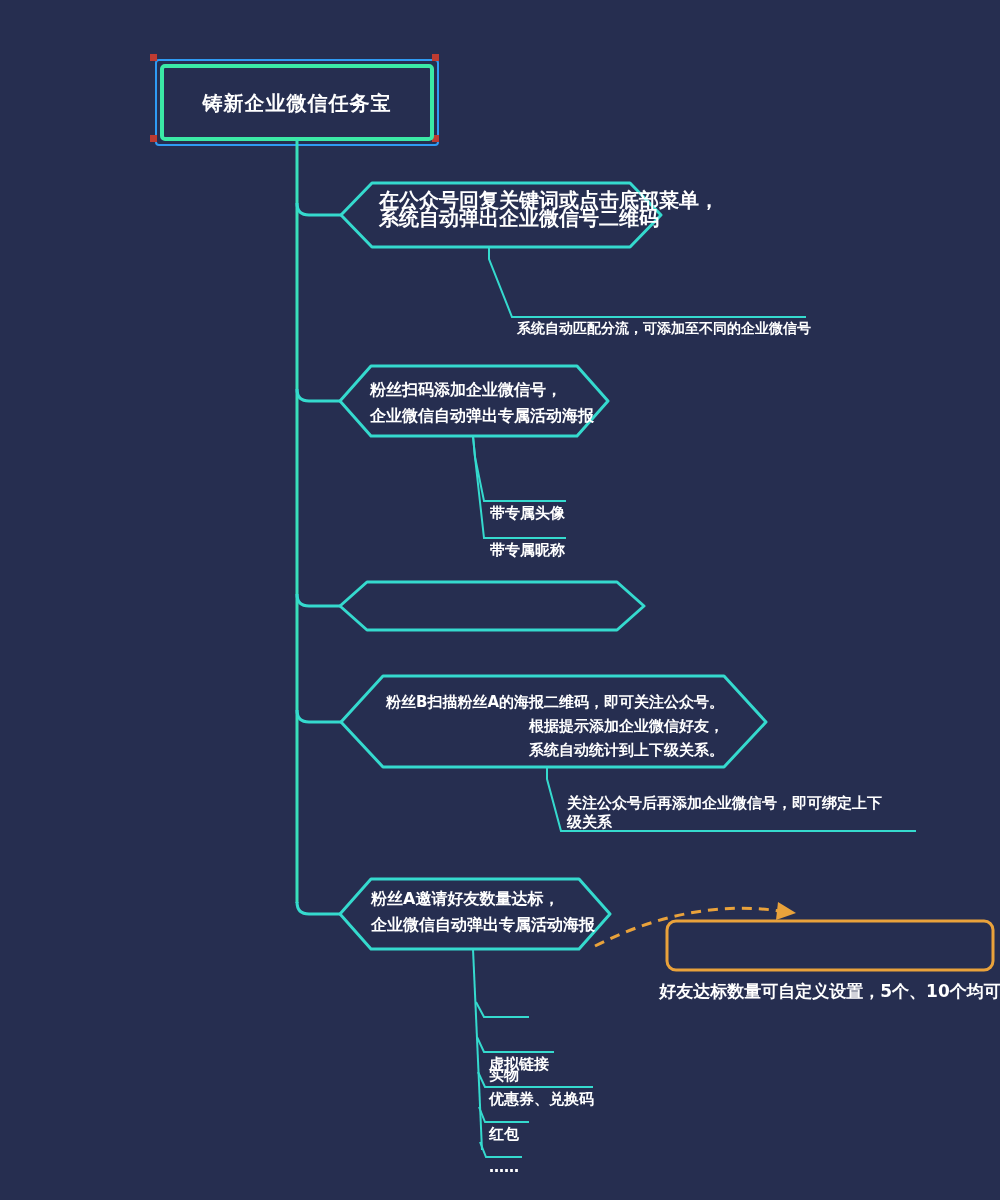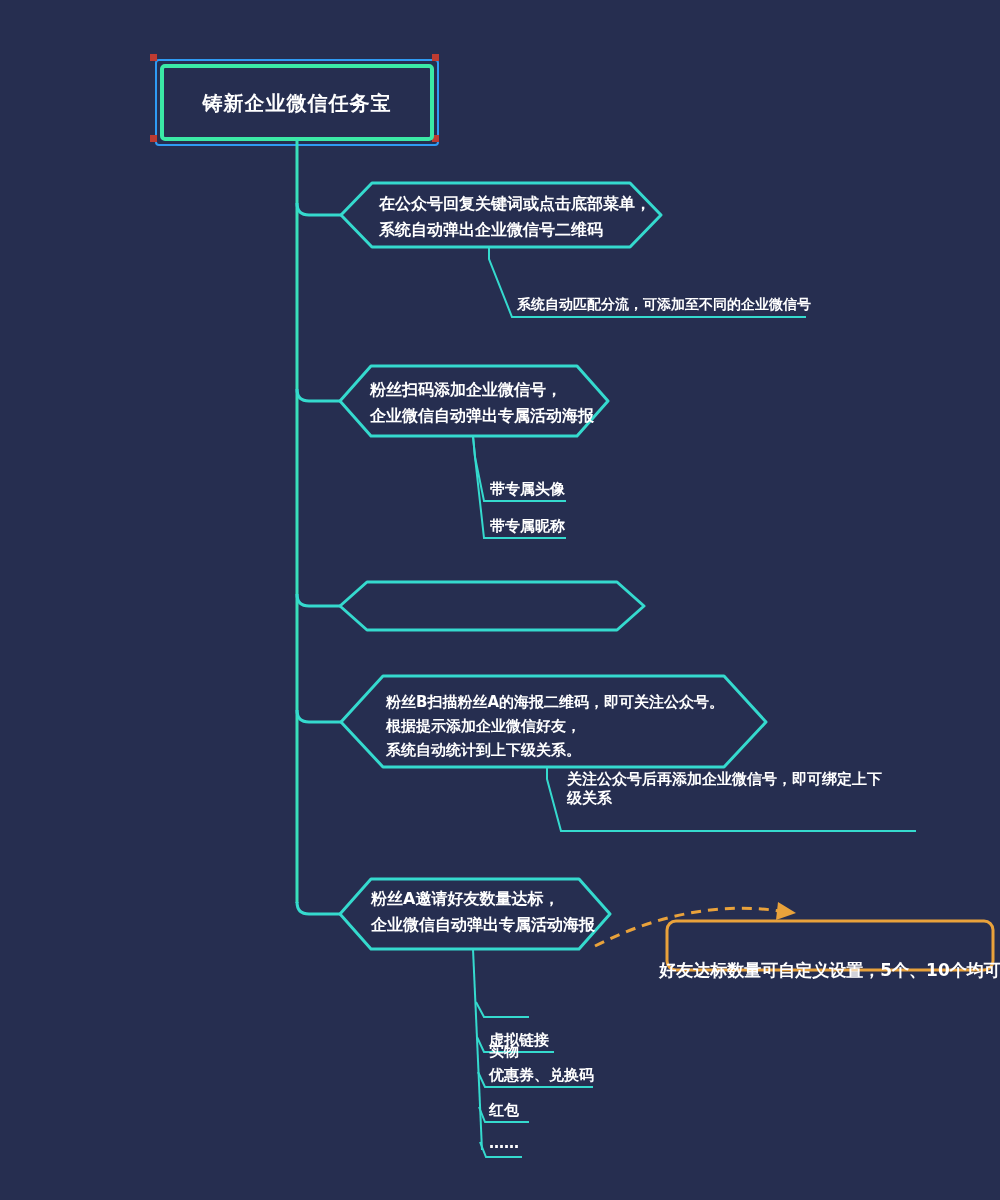--- a/index.html
+++ b/index.html
@@ -18,36 +18,36 @@
   .spine{fill:none;stroke:var(--spine,#39DFBB);stroke-width:3;}
   .branch{fill:none;stroke:var(--cyan,#35DACE);stroke-width:3;}
   .hex{fill:none;stroke:var(--cyan,#35DACE);stroke-width:3;stroke-linejoin:round;}
   .leafline{fill:none;stroke:var(--cyan,#35DACE);stroke-width:2;}
   .dash{fill:none;stroke:var(--orange,#E9A23B);stroke-width:3;stroke-dasharray:10 7;}
   .ahead{fill:var(--orange,#E9A23B);}
   .obox{fill:none;stroke:var(--orange,#E9A23B);stroke-width:3;}
   
   .txt{position:absolute;color:var(--text,#FFFFFF);font-weight:bold;white-space:pre-line;}
   .title{left:162px;top:90px;width:270px;text-align:center;font-size:20px;letter-spacing:1px;}
-  .t1{left:379px;top:191px;font-size:16px;line-height:26px;}
+  .t1{left:379px;top:191px;font-size:20px;line-height:18px;}
   .t2{left:370px;top:377px;font-size:16px;line-height:26px;}
   .t3{left:375px;top:596px;font-size:16px;}
-  .t4{left:386px;top:690px;font-size:15px;line-height:24px;}
+  .t4{left:386px;top:690px;font-size:15px;line-height:24px;text-align:right;}
   .t5{left:371px;top:886px;font-size:16px;line-height:26px;}
-  .leaf{font-size:15px;}
+  .leaf{font-size:15px;margin-top:24px;}
   .l1{left:517px;top:296px;font-size:14px;}
   .l2a{left:490px;top:480px;}
   .l2b{left:490px;top:517px;}
   .l4{left:567px;top:770px;}
   .l5a{left:489px;top:1042px;font-family:Liberation Mono, monospace;}
   .l5b{left:489px;top:1031px;}
   .l5c{left:489px;top:1066px;}
   .l5d{left:489px;top:1101px;}
   .l5e{left:489px;top:1134px;}
-  .callout{left:667px;top:946px;width:326px;height:49px;display:flex;
+  .callout{left:667px;top:967px;width:326px;height:49px;display:flex;
            align-items:center;justify-content:center;font-size:17px;white-space:nowrap;}
 </style>
 </head>
 <body>
 
 <div class="canvas">
 
   <svg class="layer" width="1000" height="1200" viewBox="0 0 1000 1200">
 
     <rect class="selrect" x="156" y="60" width="282" height="85" rx="3"></rect>

